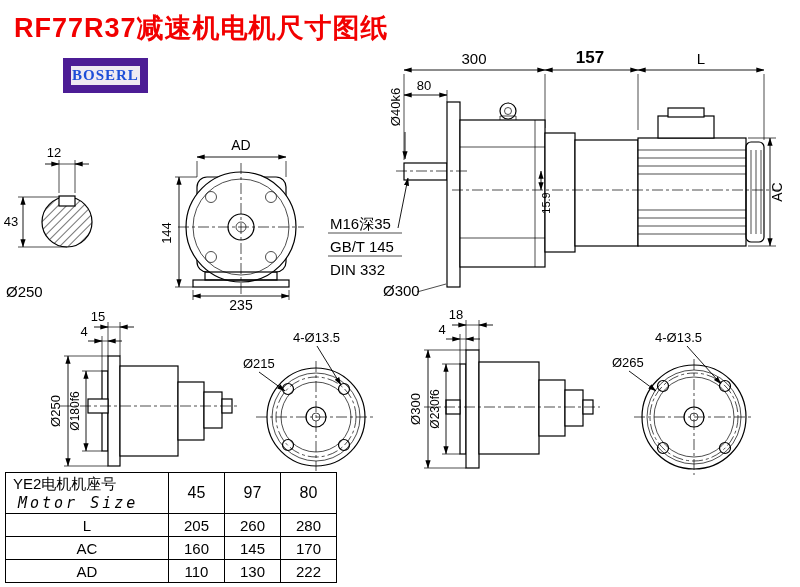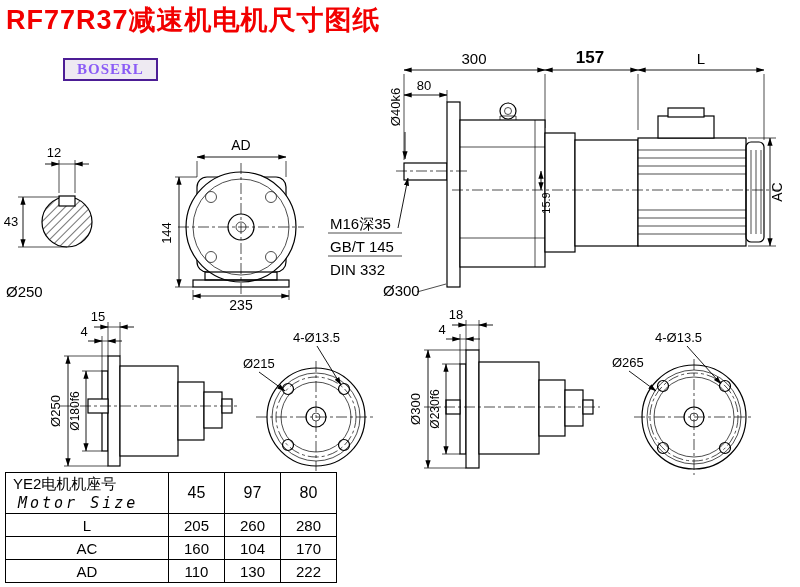--- a/index.html
+++ b/index.html
@@ -1,29 +1,29 @@
 <!DOCTYPE html>
 <html><head>
 <meta charset="utf-8">
 <style>
   html,body { margin:0; padding:0; background:#fff; }
   .page {
     position:relative; width:800px; height:587px; background:#ffffff;
     font-family:"Liberation Sans", sans-serif; overflow:hidden; color:#000;
   }
   .title {
-    position:absolute; left:6px; top:2px; margin:0;
+    position:absolute; left:6px; top:2px; margin:8px;
     font-size:27px; font-weight:bold; color:#f20000;
     font-family:"Liberation Sans", sans-serif; letter-spacing:1px;
   }
   .logo {
     position:absolute; left:63px; top:58px;
-    border:2px solid #4c1d95; background:#eeeaf2;
-    padding:1px 12px; font-family:"Liberation Serif", serif;
-    font-weight:bold; font-size:15px; color:#8b5cf6; letter-spacing:1px;
+    border:8px solid #4c1d95; background:#eeeaf2;
+    padding:1px 1px; font-family:"Liberation Serif", serif;
+    font-weight:bold; font-size:15px; color:#1d4ed8; letter-spacing:1px;
   }
   svg.drawing { position:absolute; left:0; top:0; }
   .s  { stroke:#000; fill:none; stroke-width:1.2; }
   .sf { stroke:#000; fill:#fff; stroke-width:1.2; }
   .st { stroke:#000; fill:none; stroke-width:0.7; }
   .cl { stroke:#000; fill:none; stroke-width:0.7; stroke-dasharray:11 3 3 3; }
   .d  { stroke:#000; fill:none; stroke-width:0.9; }
   .tx { font-family:"Liberation Sans", sans-serif; fill:#000; }
   .size-table {
     position:absolute; left:5px; top:472px; border-collapse:collapse;
@@ -298,21 +298,21 @@
       </tr>
       <tr class="row">
         <td class="c0">L</td>
         <td class="cv">205</td>
         <td class="cv">260</td>
         <td class="cv">280</td>
       </tr>
       <tr class="row">
         <td class="c0">AC</td>
         <td class="cv">160</td>
-        <td class="cv">104</td>
+        <td class="cv">145</td>
         <td class="cv">170</td>
       </tr>
       <tr class="row">
         <td class="c0">AD</td>
         <td class="cv">110</td>
         <td class="cv">130</td>
         <td class="cv">222</td>
       </tr>
     </tbody>
   </table>

